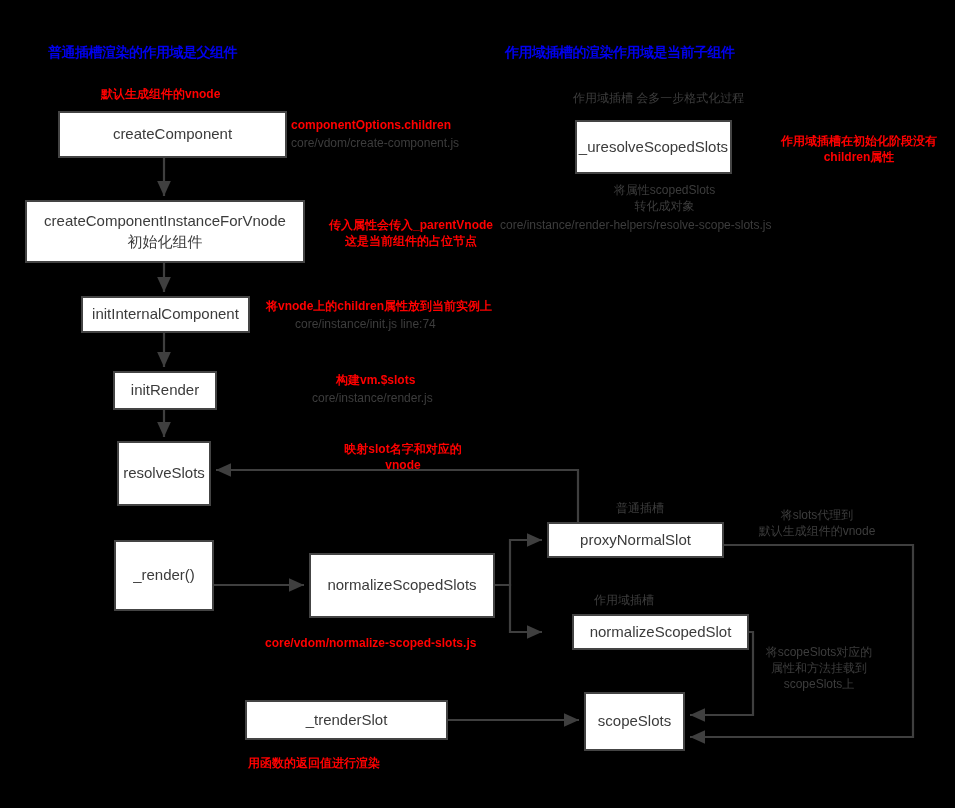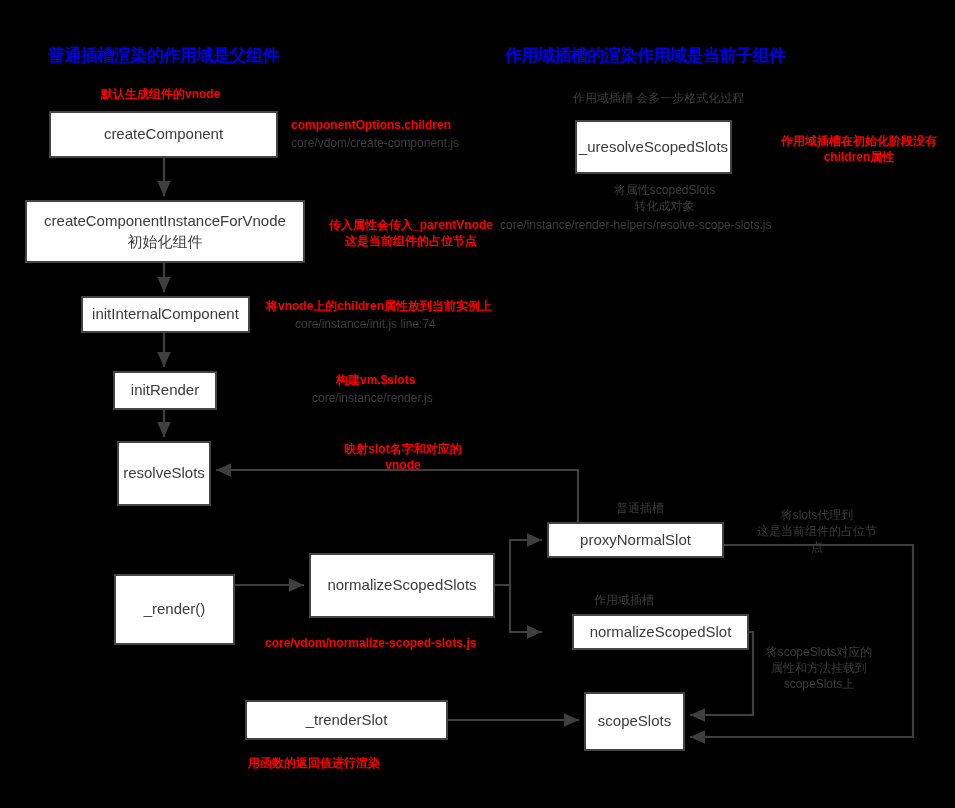--- a/index.html
+++ b/index.html
@@ -26,21 +26,21 @@
     justify-content: center;
     text-align: center;
     line-height: 1.35;
     box-sizing: border-box;
     white-space: pre-line;
   }
   .title {
     position: absolute;
     color: #0000ee;
     font-weight: bold;
-    font-size: 17px;
+    font-size: 14px;
     letter-spacing: -0.5px;
     white-space: nowrap;
   }
   .anno {
     position: absolute;
     font-size: 12px;
     line-height: 1.35;
     white-space: pre-line;
   }
   .anno.red {
@@ -83,27 +83,27 @@
       <path d="M724,540 L578,540 L578,470 L216,470" marker-end="url(#arrow)"></path>
       <path d="M724,632 L753,632 L753,715 L690,715" marker-end="url(#arrow)"></path>
       <path d="M724,545 L913,545 L913,737 L690,737" marker-end="url(#arrow)"></path>
       <path d="M448,720 L579,720" marker-end="url(#arrow)"></path>
     </g>
   </svg>
 
   <div class="title" style="left:48px; top:44px;">普通插槽渲染的作用域是父组件</div>
   <div class="title" style="left:505px; top:44px;">作用域插槽的渲染作用域是当前子组件</div>
 
-  <div class="node" style="left:49px; top:111px; width:229px; height:47px;">createComponent</div>
+  <div class="node" style="left:58px; top:111px; width:229px; height:47px;">createComponent</div>
   <div class="node" style="left:25px; top:200px; width:280px; height:63px;">createComponentInstanceForVnode
 初始化组件</div>
   <div class="node" style="left:81px; top:296px; width:169px; height:37px;">initInternalComponent</div>
   <div class="node" style="left:113px; top:371px; width:104px; height:39px;">initRender</div>
   <div class="node" style="left:117px; top:441px; width:94px; height:65px;">resolveSlots</div>
-  <div class="node" style="left:114px; top:574px; width:121px; height:71px;">_render()</div>
+  <div class="node" style="left:114px; top:540px; width:100px; height:71px;">_render()</div>
   <div class="node" style="left:309px; top:553px; width:186px; height:65px;">normalizeScopedSlots</div>
   <div class="node" style="left:547px; top:522px; width:177px; height:36px;">proxyNormalSlot</div>
   <div class="node" style="left:572px; top:614px; width:177px; height:36px;">normalizeScopedSlot</div>
   <div class="node" style="left:245px; top:700px; width:203px; height:40px;">_trenderSlot</div>
   <div class="node" style="left:584px; top:692px; width:101px; height:59px;">scopeSlots</div>
   <div class="node" style="left:575px; top:120px; width:157px; height:54px;">_uresolveScopedSlots</div>
 
   <div class="anno red left" style="left:101px; top:86px; width:200px;">默认生成组件的vnode</div>
   <div class="anno red left" style="left:291px; top:117px; width:210px;">componentOptions.children</div>
   <div class="anno gray left" style="left:291px; top:135px; width:215px;">core/vdom/create-component.js</div>
@@ -112,21 +112,21 @@
   <div class="anno gray left" style="left:500px; top:217px; width:340px;">core/instance/render-helpers/resolve-scope-slots.js</div>
   <div class="anno red left" style="left:266px; top:298px; width:270px;">将vnode上的children属性放到当前实例上</div>
   <div class="anno gray left" style="left:295px; top:316px; width:210px;">core/instance/init.js line:74</div>
   <div class="anno red left" style="left:336px; top:372px; width:130px;">构建vm.$slots</div>
   <div class="anno gray left" style="left:312px; top:390px; width:180px;">core/instance/render.js</div>
   <div class="anno red center" style="left:307px; top:441px; width:192px;">映射slot名字和对应的
 vnode</div>
   <div class="anno gray left" style="left:600px; top:500px; width:80px;text-align:center;">普通插槽</div>
   <div class="anno gray left" style="left:594px; top:592px; width:90px;">作用域插槽</div>
   <div class="anno gray center" style="left:757px; top:507px; width:120px;">将slots代理到
-这是当前组件的占位节点</div>
+默认生成组件的vnode</div>
   <div class="anno gray center" style="left:754px; top:644px; width:130px;">将scopeSlots对应的
 属性和方法挂载到
 scopeSlots上</div>
   <div class="anno red left" style="left:265px; top:635px; width:265px;">core/vdom/normalize-scoped-slots.js</div>
   <div class="anno red left" style="left:248px; top:755px; width:230px;">用函数的返回值进行渲染</div>
   <div class="anno gray left" style="left:573px; top:90px; width:260px;">作用域插槽 会多一步格式化过程</div>
   <div class="anno red center" style="left:771px; top:133px; width:176px;">作用域插槽在初始化阶段没有
 children属性</div>
   <div class="anno gray center" style="left:583px; top:182px; width:163px;">将属性scopedSlots
 转化成对象</div>

